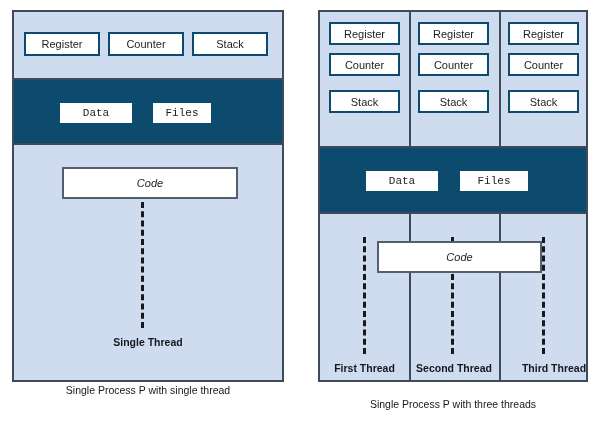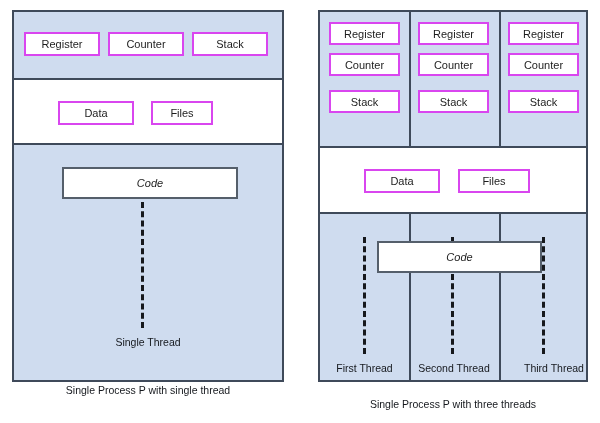--- a/index.html
+++ b/index.html
@@ -23,29 +23,29 @@
     background: #cfdcef;
   }
 
   .section {
     position: absolute;
     left: 0;
     right: 0;
     box-sizing: border-box;
   }
   .section.shaded  { background: #cfdcef; }
-  .section.white   { background: #ffffff; }
+  .section.white   { background: #0c4a6e; font-family: Liberation Mono, monospace; }
   .section.divider-top    { border-top: 2px solid #3f4a5a; }
 
   
   .box {
     position: absolute;
     box-sizing: border-box;
     background: #ffffff;
-    border: 2px solid #d946ef;
+    border: 2px solid #0c4a6e;
     display: flex;
     align-items: center;
     justify-content: center;
     font-size: 11px;
     color: #1d1d1d;
     white-space: nowrap;
   }
   .box.code-box {
     border: 2px solid #555f6b;
     font-size: 11px;
@@ -71,20 +71,21 @@
   }
 
   
   .thread-label {
     position: absolute;
     font-size: 10.5px;
     color: #15181d;
     text-align: center;
     white-space: nowrap;
     z-index: 2;
+    font-weight: bold;
   }
 
   
   .caption {
     position: absolute;
     font-size: 10.5px;
     color: #15181d;
     text-align: center;
     white-space: nowrap;
   }

